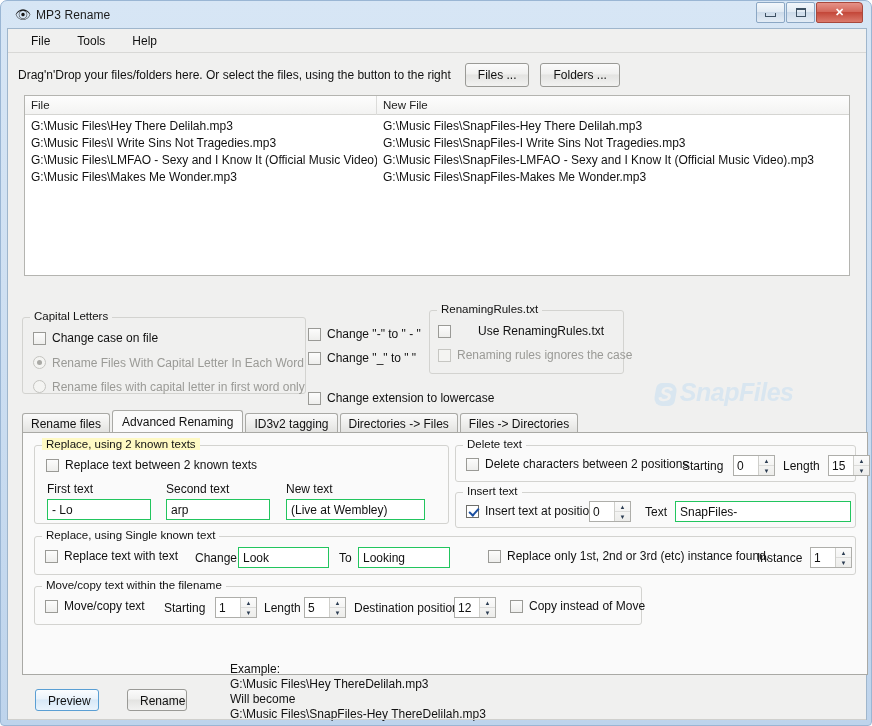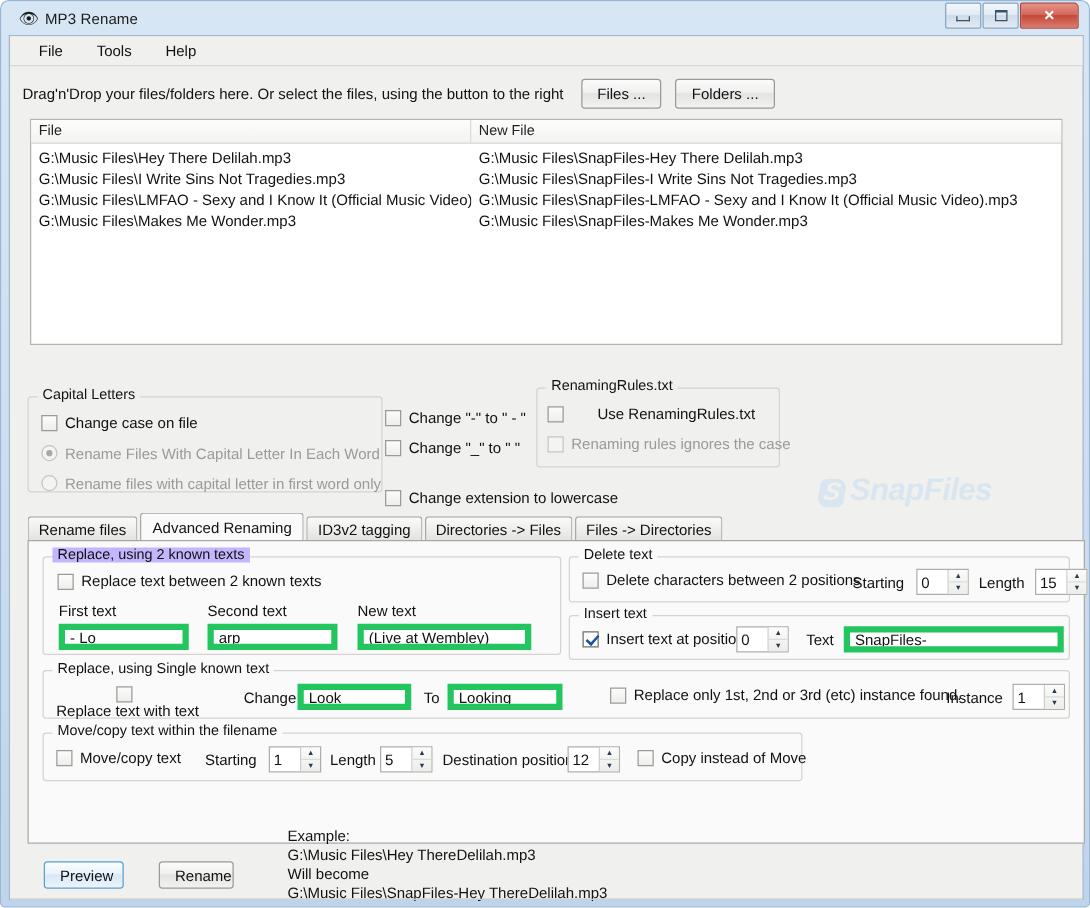--- a/index.html
+++ b/index.html
@@ -228,21 +228,21 @@
     content: "";
     position: absolute;
     left: 3px; top: 3px;
     width: 5px; height: 5px;
     border-radius: 50%;
     background: #a9a9a5;
   }
 
   
   .tinput {
-    border: 5px solid #22c55e;
+    border: 1px solid #22c55e;
     background: #fff;
     font-family: "Liberation Sans", sans-serif;
     font-size: 12px;
     color: #111;
     padding: 2px 4px;
     height: 21px;
   }
 
   .spin {
     display: inline-flex;
@@ -479,21 +479,21 @@
       <div class="tab">Rename files</div>
       <div class="tab active">Advanced Renaming</div>
       <div class="tab">ID3v2 tagging</div>
       <div class="tab">Directories -&gt; Files</div>
       <div class="tab">Files -&gt; Directories</div>
     </div>
 
     <div class="tabpanel">
 
       <div class="gbox" style="left:11px; top:12px; width:415px; height:79px;">
-        <span class="legend" style="background:#c4b5fd;">Replace, using 2 known texts</span>
+        <span class="legend" style="background:#fef9c3;">Replace, using 2 known texts</span>
         <div class="cb" style="position:absolute; left:11px; top:12px;">
           <span class="box"></span>
           <span>Replace text between 2 known texts</span>
         </div>
         <span class="lbl" style="position:absolute; left:12px; top:36px;">First text</span>
         <input class="tinput" style="position: absolute; left: 12px; top: 53px; width: 104px;" value="- Lo">
         <span class="lbl" style="position:absolute; left:131px; top:36px;">Second text</span>
         <input class="tinput" style="position: absolute; left: 131px; top: 53px; width: 104px;" value="arp">
         <span class="lbl" style="position:absolute; left:251px; top:36px;">New text</span>
         <input class="tinput" style="position: absolute; left: 251px; top: 53px; width: 139px;" value="(Live at Wembley)">
@@ -535,21 +535,21 @@
             <span>▲</span>
             <span>▼</span>
           </span>
         </div>
         <span class="lbl" style="position:absolute; left:189px; top:12px;">Text</span>
         <input class="tinput" style="position: absolute; left: 219px; top: 8px; width: 176px;" value="SnapFiles-">
       </div>
 
       <div class="gbox" style="left:11px; top:103px; width:822px; height:39px;">
         <span class="legend" style="background:#fafafa;">Replace, using Single known text</span>
-        <div class="cb" style="position:absolute; left:10px; top:12px;flex-direction:column;">
+        <div class="cb" style="position:absolute; left:10px; top:12px;">
           <span class="box"></span>
           <span>Replace text with text</span>
         </div>
         <span class="lbl" style="position:absolute; left:160px; top:14px;">Change</span>
         <input class="tinput" style="position: absolute; left: 203px; top: 10px; width: 91px;" value="Look">
         <span class="lbl" style="position:absolute; left:304px; top:14px;">To</span>
         <input class="tinput" style="position: absolute; left: 323px; top: 10px; width: 92px;" value="Looking">
         <div class="cb" style="position:absolute; left:453px; top:12px;">
           <span class="box"></span>
           <span>Replace only 1st, 2nd or 3rd (etc) instance found.</span>

